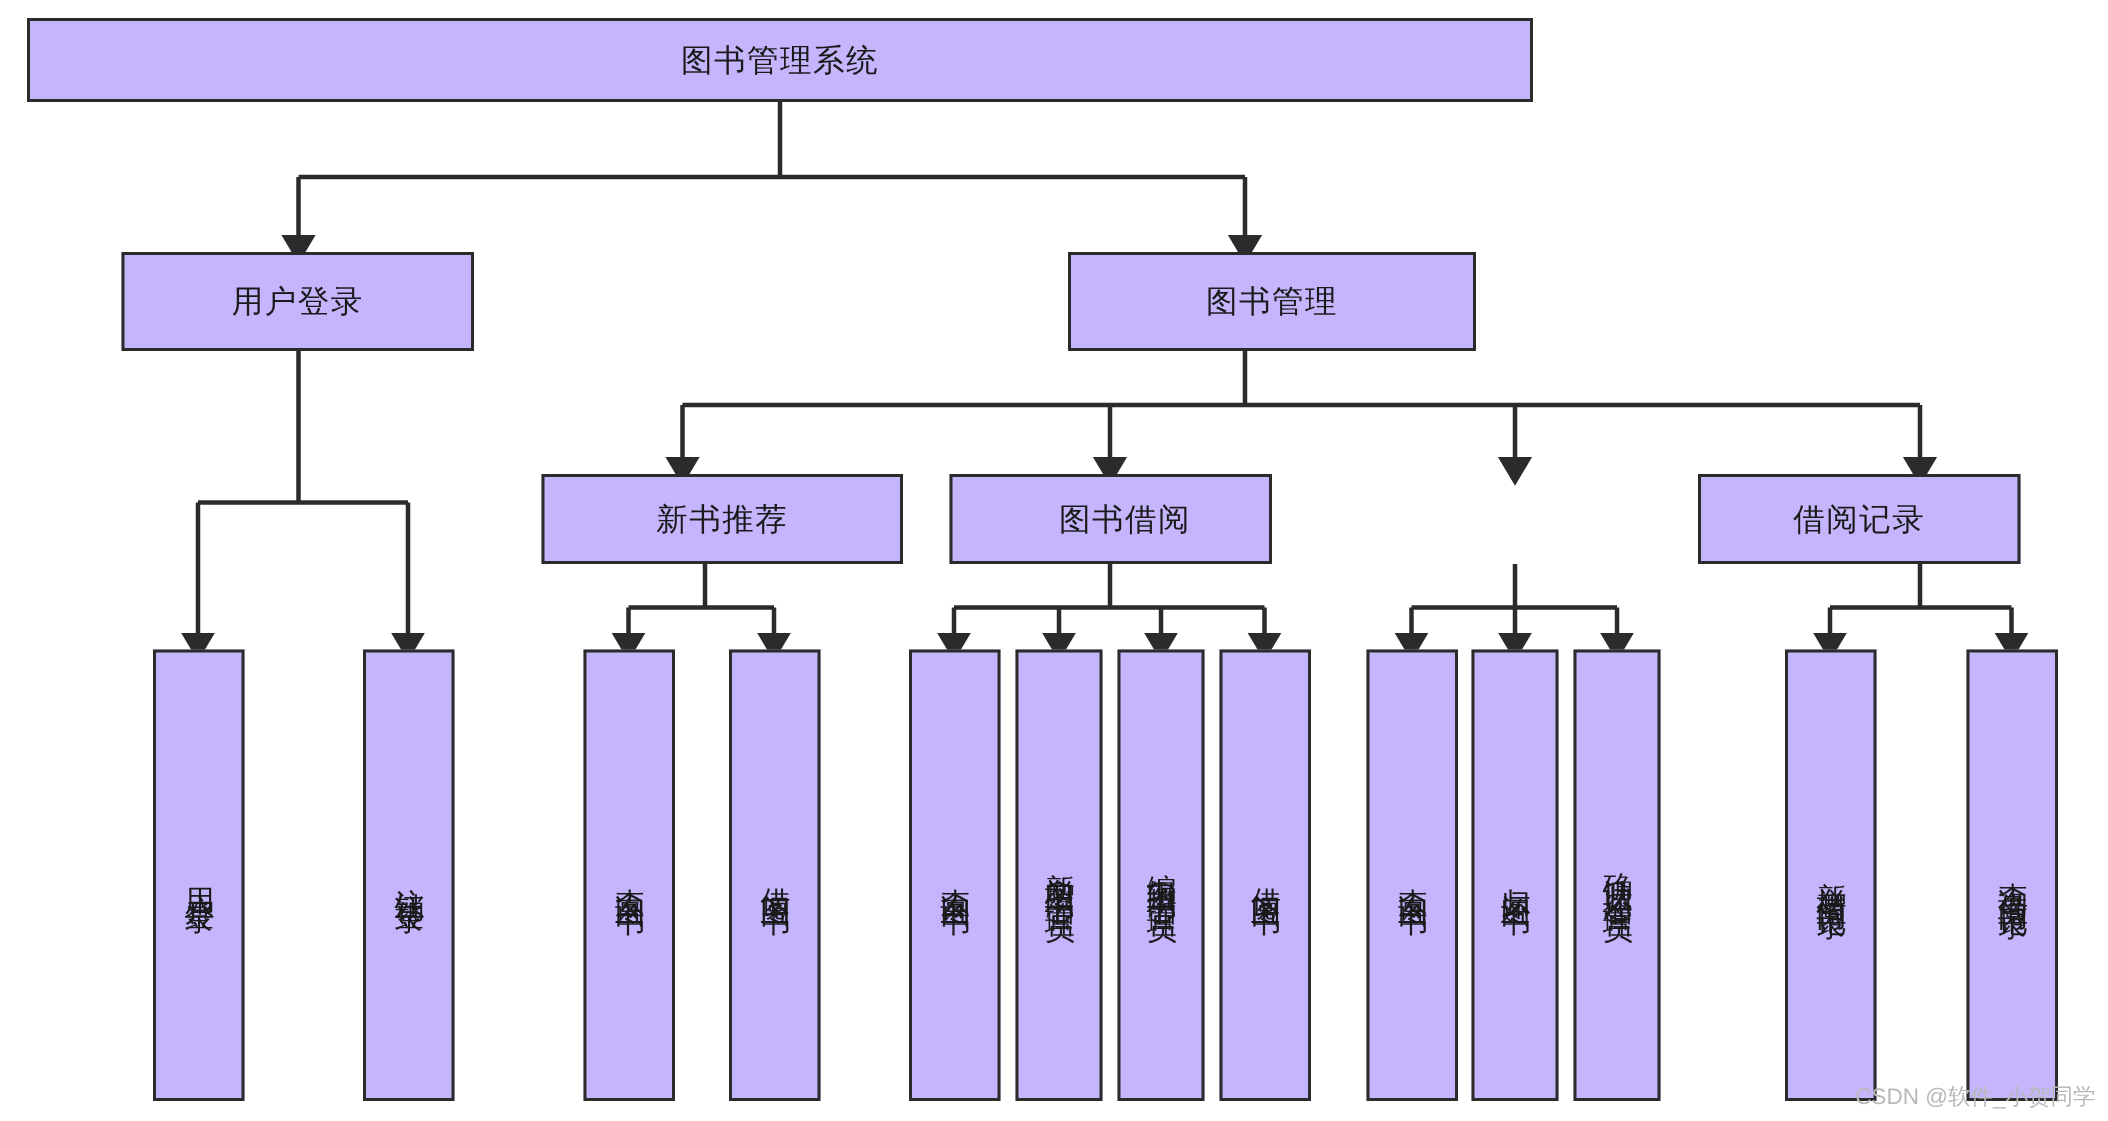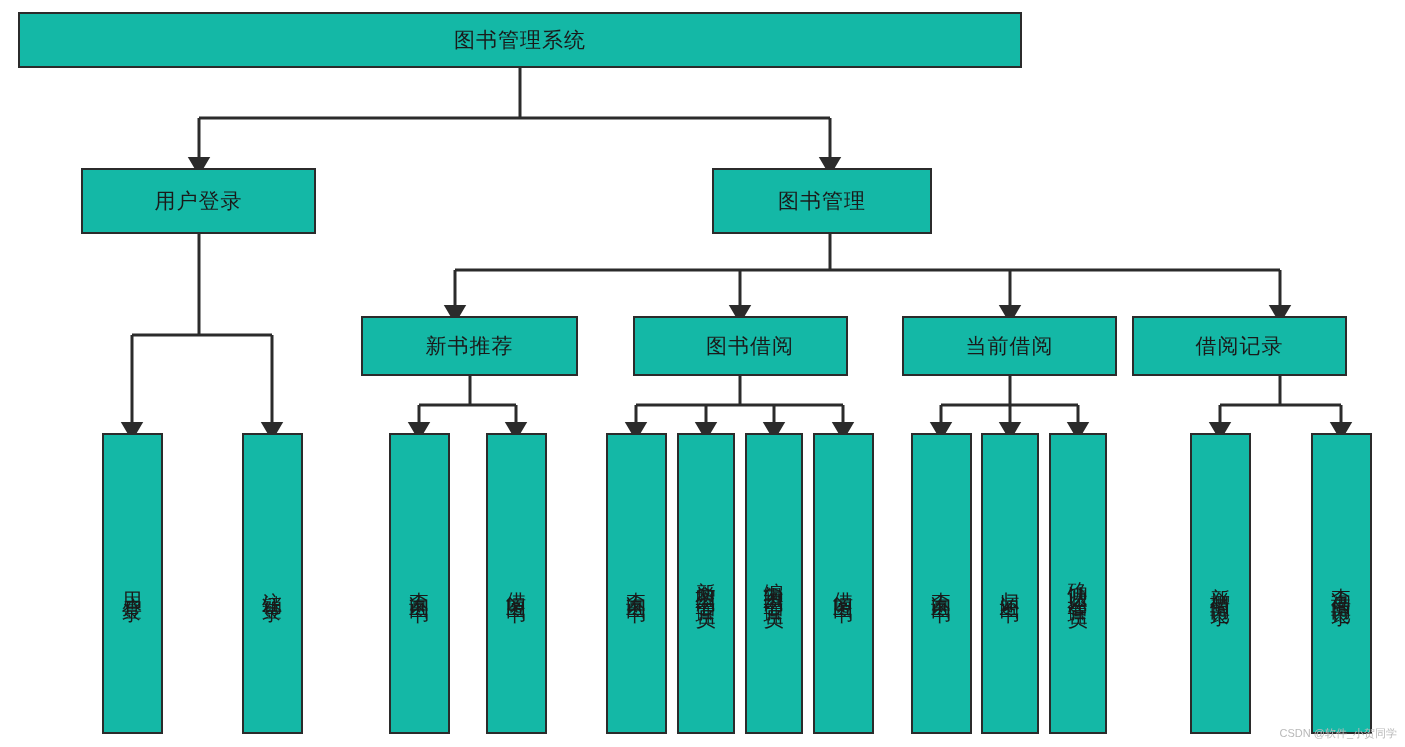--- a/index.html
+++ b/index.html
@@ -20,21 +20,21 @@
   svg#wires {
     position: absolute;
     left: 0;
     top: 0;
     width: 1405px;
     height: 747px;
   }
   .node {
     position: absolute;
     box-sizing: border-box;
-    background: #14b8a6;
+    background: #c4b5fd;
     border: 2px solid #2b2b2b;
     display: flex;
     align-items: center;
     justify-content: center;
     color: #1a1a1a;
     text-align: center;
   }
   .node.h {
     
     font-size: 21px;
@@ -51,21 +51,21 @@
     line-height: 1;
     white-space: nowrap;
   }
   .node .htext {
     white-space: nowrap;
   }
   #watermark {
     position: absolute;
     right: 8px;
     bottom: 6px;
-    font-size: 11px;
+    font-size: 15px;
     color: #b9b9b9;
     white-space: nowrap;
     user-select: none;
   }
 </style>
 </head>
 <body>
 
 <div id="canvas">
 
@@ -122,32 +122,29 @@
     </g>
   </svg>
 
   <div class="node h" style="left:18px; top:12px; width:1004px; height:56px;">
     <span class="htext">图书管理系统</span>
   </div>
 
   <div class="node h" style="left:81px; top:168px; width:235px; height:66px;">
     <span class="htext">用户登录</span>
   </div>
-  <div class="node h" style="left:712px; top:168px; width:220px; height:66px;">
+  <div class="node h" style="left:712px; top:168px; width:272px; height:66px;">
     <span class="htext">图书管理</span>
   </div>
 
-  <div class="node h" style="left:361px; top:316px; width:217px; height:60px;">
+  <div class="node h" style="left:361px; top:316px; width:241px; height:60px;">
     <span class="htext">新书推荐</span>
   </div>
   <div class="node h" style="left:633px; top:316px; width:215px; height:60px;padding-left:19px;">
     <span class="htext">图书借阅</span>
-  </div>
-  <div class="node h" style="left:902px; top:316px; width:215px; height:60px;">
-    <span class="htext">当前借阅</span>
   </div>
   <div class="node h" style="left:1132px; top:316px; width:215px; height:60px;">
     <span class="htext">借阅记录</span>
   </div>
 
   <div class="node v" style="left:102px; top:433px; width:61px; height:301px;">
     <span class="vtext">用户登录</span>
   </div>
   <div class="node v" style="left:242px; top:433px; width:61px; height:301px;">
     <span class="vtext">注销登录</span>

